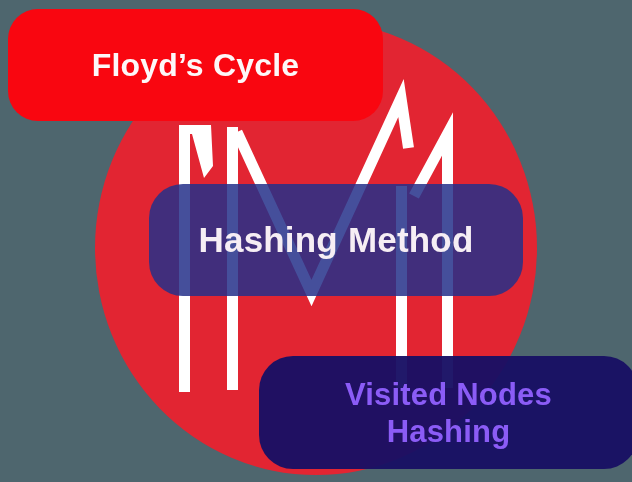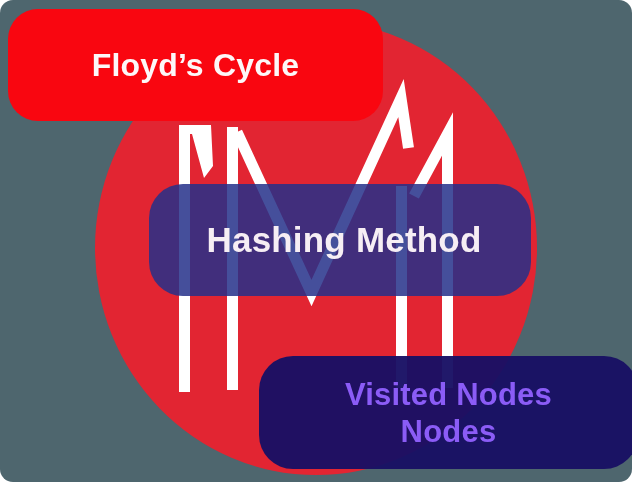--- a/index.html
+++ b/index.html
@@ -1,21 +1,20 @@
 <!DOCTYPE html>
 <html><head>
 <meta charset="utf-8">
 <style>
   html,body{margin:0;padding:0;}
   .canvas{
     position:relative;
     width:632px;height:482px;
     overflow:hidden;
     font-family:"Liberation Sans","DejaVu Sans",sans-serif;
-    border-radius:13px;
   }
   .art{position:absolute;left:0;top:0;}
   .label{
     position:absolute;
     display:flex;align-items:center;justify-content:center;
     text-align:center;
     font-weight:600;
     letter-spacing:0.2px;
   }
   .label .lines{display:flex;flex-direction:column;}
@@ -55,24 +54,24 @@
       <rect x="396" y="186" width="11" height="202" fill="#ffffff"></rect>
     </g>
   </svg>
 
   <div class="label label-floyd" style="background: rgb(249, 6, 16); color: rgb(253, 247, 248);">
     <div class="lines">
       <span>Floyd’s Cycle</span>
     </div>
   </div>
 
-  <div class="label label-hashing" style="background: rgba(36, 48, 138, 0.85); color: rgb(246, 238, 244); padding-left: 8px;">
+  <div class="label label-hashing" style="background: rgba(36, 48, 138, 0.85); color: rgb(246, 238, 244);">
     <span>Hashing Method</span>
   </div>
 
   <div class="label label-visited" style="background: rgba(24, 16, 100, 0.96); color: #8b5cf6; margin-left: 16px;">
     <div class="lines">
       <span>Visited Nodes</span>
-      <span>Nodes</span>
+      <span>Hashing</span>
     </div>
   </div>
 
 </div>
 
 </body></html>

